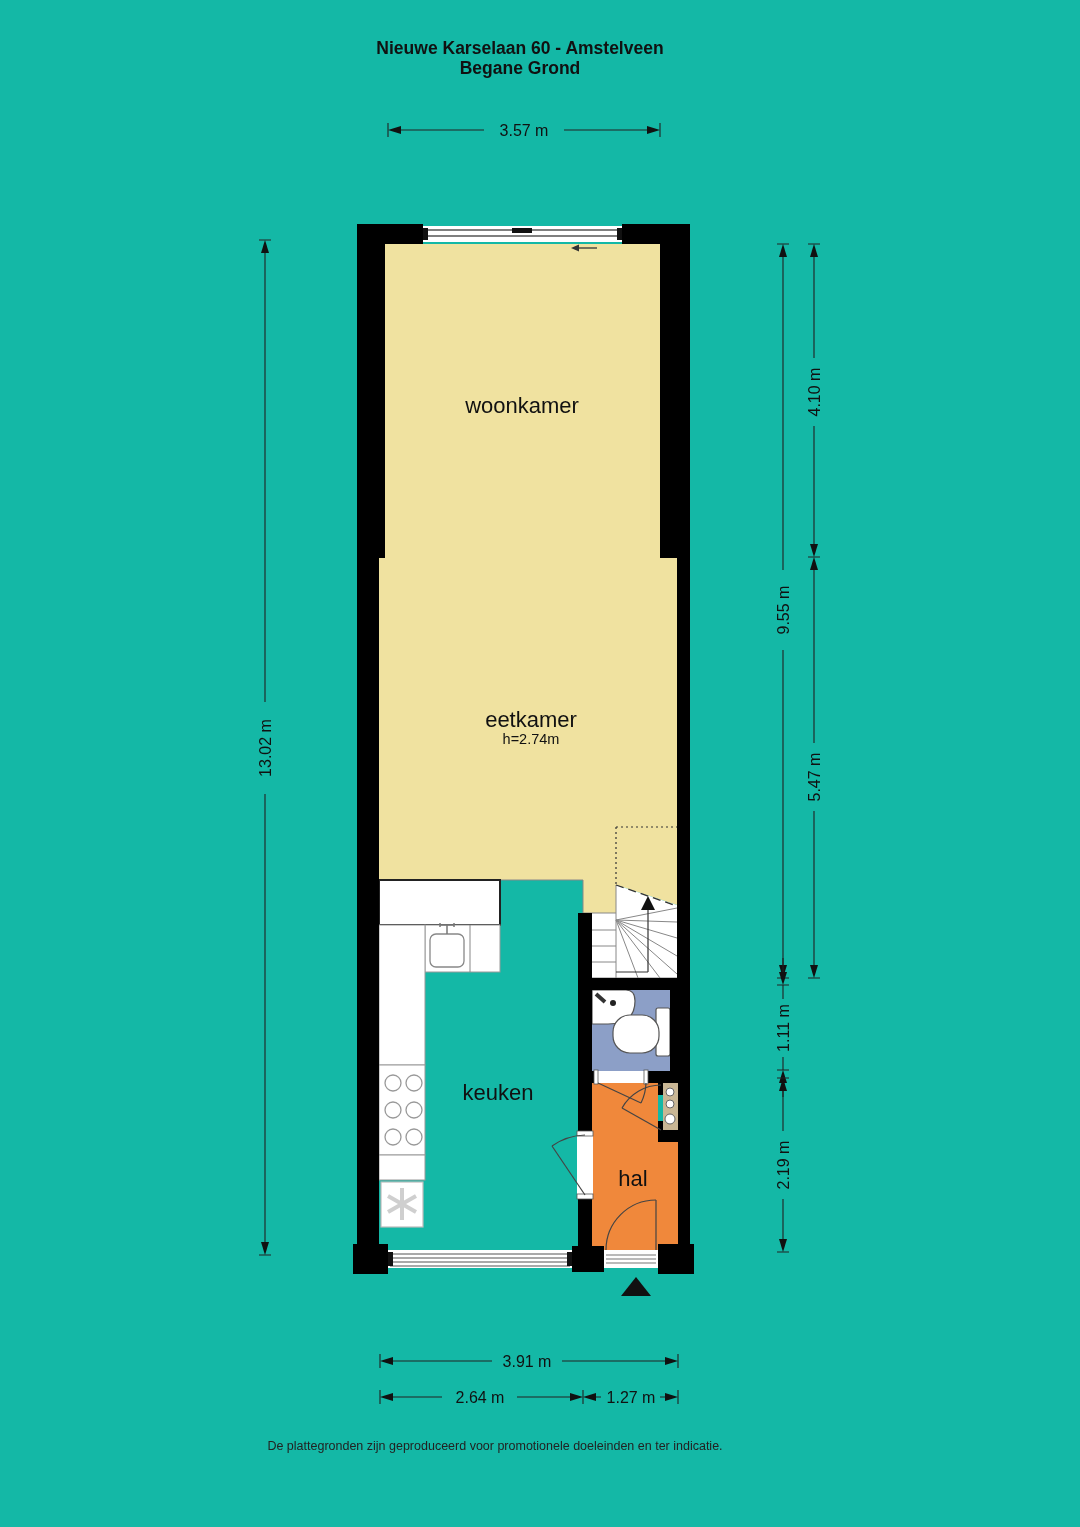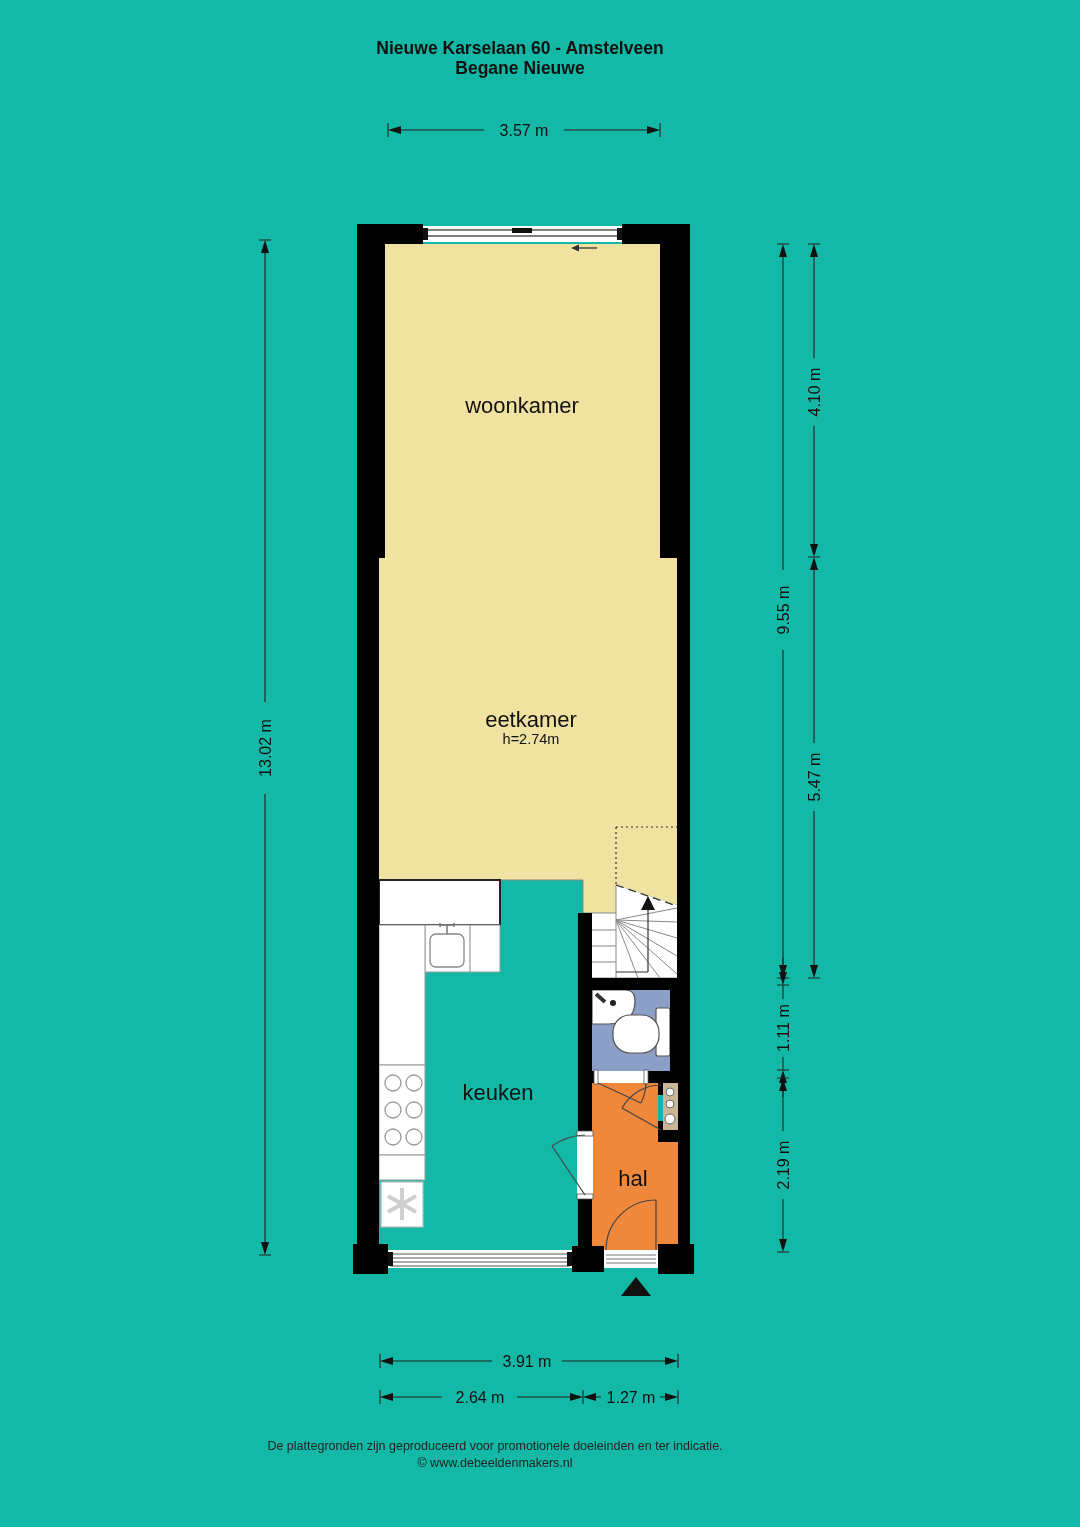--- a/index.html
+++ b/index.html
@@ -20,21 +20,21 @@
   .dimline{stroke:#222;stroke-width:1.1;fill:none;}
   .dimarrow{fill:#111;stroke:none;}
 </style>
 </head>
 <body>
 
 <div id="page">
 
   <div class="title-block">
     <div class="title-line">Nieuwe Karselaan 60 - Amstelveen</div>
-    <div class="title-line">Begane Nieuwe</div>
+    <div class="title-line">Begane Grond</div>
   </div>
 
   <svg width="1080" height="1527" viewBox="0 0 1080 1527">
 
     <rect x="385" y="244" width="275" height="314" fill="#F0E2A0"></rect>
     <polygon points="379,558 677,558 677,905 616,885 616,913 583,913 583,880 379,880" fill="#F0E2A0"></polygon>
     <line x1="500" y1="880" x2="583" y2="880" class="thin"></line>
     <line x1="583" y1="880" x2="583" y2="913" class="thin"></line>
 
     <rect x="592" y="990" width="78" height="81" fill="#8C9FC7"></rect>
@@ -274,16 +274,15 @@
           <path d="M678,1390 V1404 M596,1397 H601 M660,1397 H665"></path>
         </g>
       <polygon class="dimarrow" points="583,1397 596,1393 596,1401"></polygon>
       <polygon class="dimarrow" points="678,1397 665,1393 665,1401"></polygon>
       <text x="631" y="1403" text-anchor="middle" class="dim-label">1.27 m</text>
     </g>
   </svg>
 
   <div class="footer-block">
     <div class="footer-line">De plattegronden zijn geproduceerd voor promotionele doeleinden en ter indicatie.</div>
-    <div class="footer-line">© www.debeeldenmakers.nl</div>
   </div>
 
 </div>
 
 </body></html>

